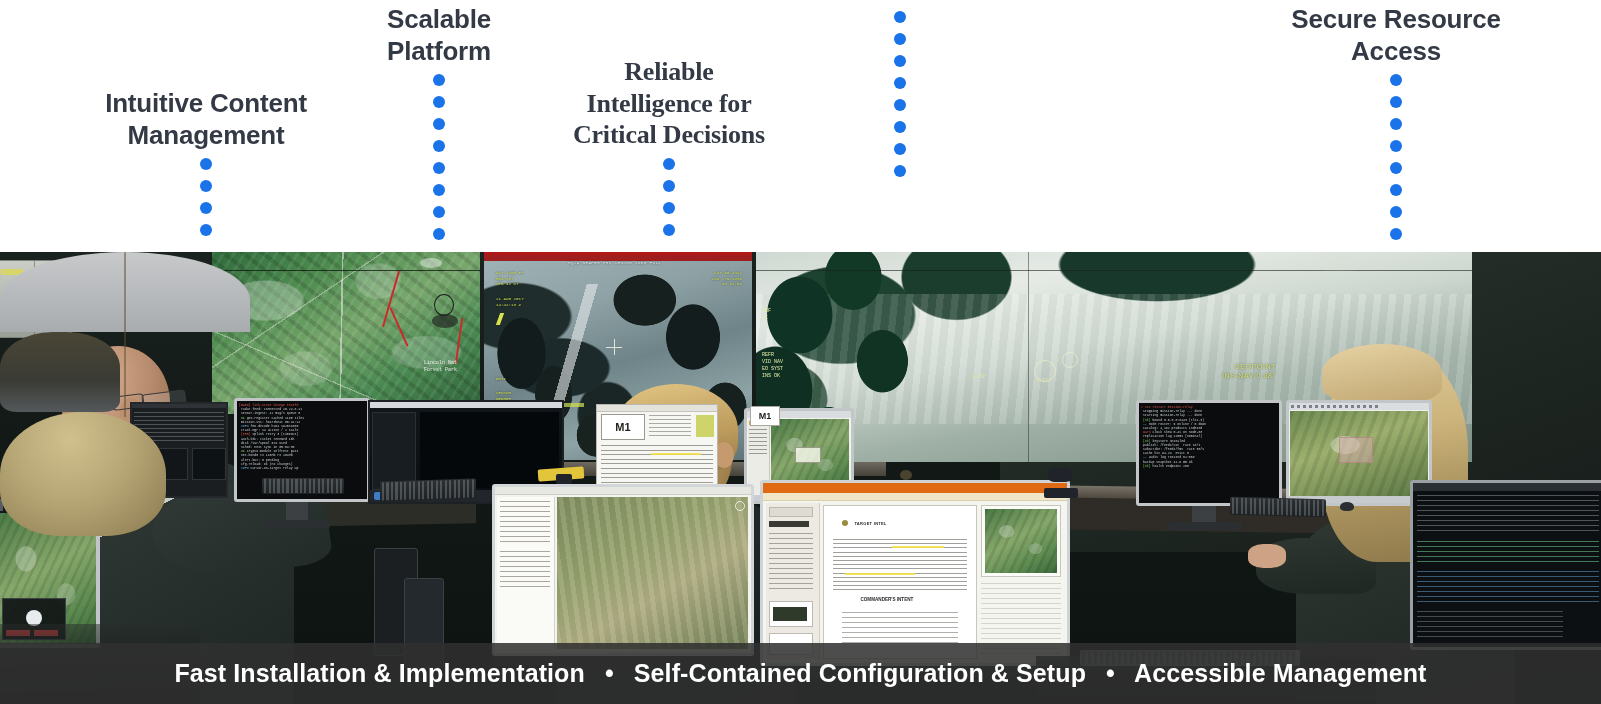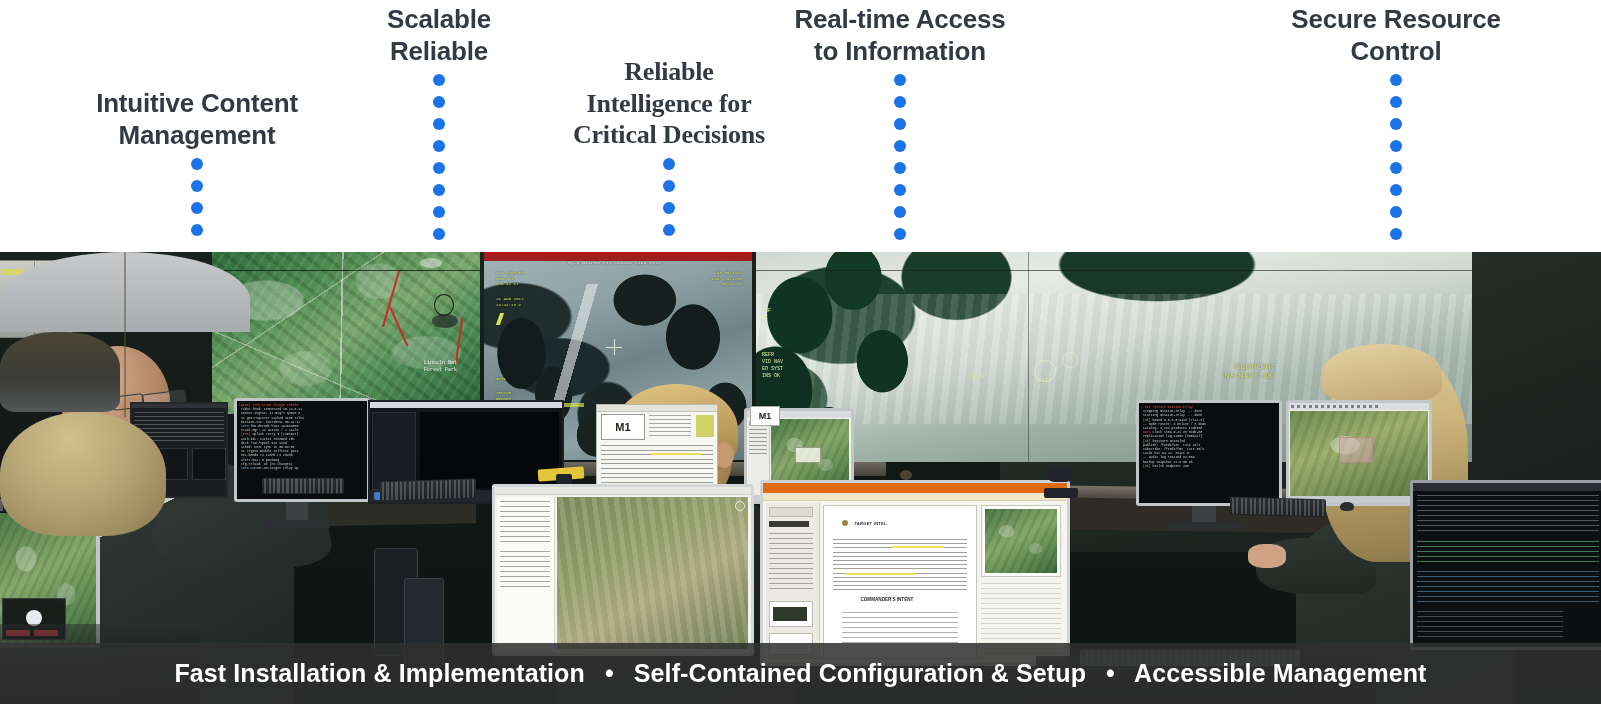--- a/index.html
+++ b/index.html
@@ -237,34 +237,34 @@
   }
   .cap-sep { display:inline-block; padding:0 13px; }
 </style>
 </head>
 <body>
 
 <div id="root">
 
   <div class="callouts">
 
-    <div class="callout" style="left:77px; top:88px; width:240px;justify-content:flex-end;">
+    <div class="callout" style="left:86px; top:88px; width:240px;justify-content:flex-end;">
       <div class="callout-label">Intuitive Content
 Management</div>
       <div class="dots">
           <div class="dot" style="background: rgb(26, 115, 232);"></div>
           <div class="dot" style="background: rgb(26, 115, 232);"></div>
           <div class="dot" style="background: rgb(26, 115, 232);"></div>
           <div class="dot" style="background: rgb(26, 115, 232);"></div>
         </div>
     </div>
 
     <div class="callout" style="left:355px; top:4px; width:168px;">
       <div class="callout-label">Scalable
-Reliable</div>
+Platform</div>
       <div class="dots">
           <div class="dot" style="background: rgb(26, 115, 232);"></div>
           <div class="dot" style="background: rgb(26, 115, 232);"></div>
           <div class="dot" style="background: rgb(26, 115, 232);"></div>
           <div class="dot" style="background: rgb(26, 115, 232);"></div>
           <div class="dot" style="background: rgb(26, 115, 232);"></div>
           <div class="dot" style="background: rgb(26, 115, 232);"></div>
           <div class="dot" style="background: rgb(26, 115, 232);"></div>
           <div class="dot" style="background: rgb(26, 115, 232);"></div>
         </div>
@@ -276,38 +276,36 @@
 Critical Decisions</div>
       <div class="dots">
           <div class="dot" style="background: rgb(26, 115, 232);"></div>
           <div class="dot" style="background: rgb(26, 115, 232);"></div>
           <div class="dot" style="background: rgb(26, 115, 232);"></div>
           <div class="dot" style="background: rgb(26, 115, 232);"></div>
         </div>
     </div>
 
     <div class="callout" style="left:780px; top:4px; width:240px;">
-      <div class="callout-label">Real-time Access
-to Information</div>
       <div class="dots">
           <div class="dot" style="background: rgb(26, 115, 232);"></div>
           <div class="dot" style="background: rgb(26, 115, 232);"></div>
           <div class="dot" style="background: rgb(26, 115, 232);"></div>
           <div class="dot" style="background: rgb(26, 115, 232);"></div>
           <div class="dot" style="background: rgb(26, 115, 232);"></div>
           <div class="dot" style="background: rgb(26, 115, 232);"></div>
           <div class="dot" style="background: rgb(26, 115, 232);"></div>
           <div class="dot" style="background: rgb(26, 115, 232);"></div>
         </div>
     </div>
 
 
     <div class="callout" style="left:1276px; top:4px; width:240px;">
       <div class="callout-label">Secure Resource
-Control</div>
+Access</div>
       <div class="dots">
           <div class="dot" style="background: rgb(26, 115, 232);"></div>
           <div class="dot" style="background: rgb(26, 115, 232);"></div>
           <div class="dot" style="background: rgb(26, 115, 232);"></div>
           <div class="dot" style="background: rgb(26, 115, 232);"></div>
           <div class="dot" style="background: rgb(26, 115, 232);"></div>
           <div class="dot" style="background: rgb(26, 115, 232);"></div>
           <div class="dot" style="background: rgb(26, 115, 232);"></div>
           <div class="dot" style="background: rgb(26, 115, 232);"></div>
         </div>

